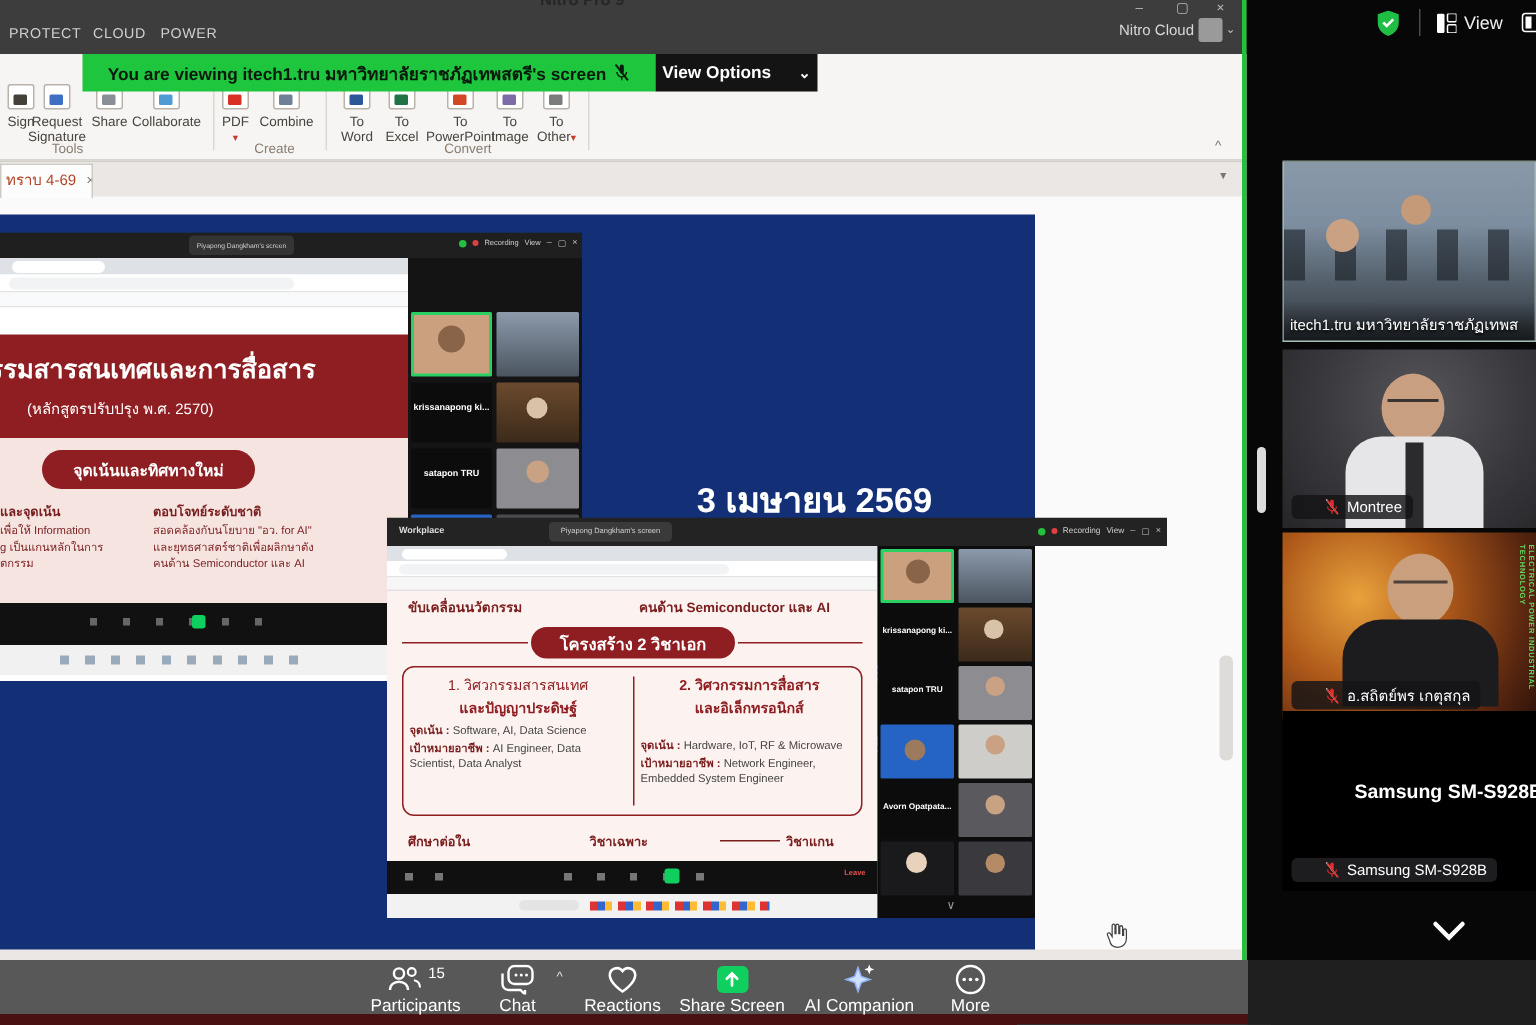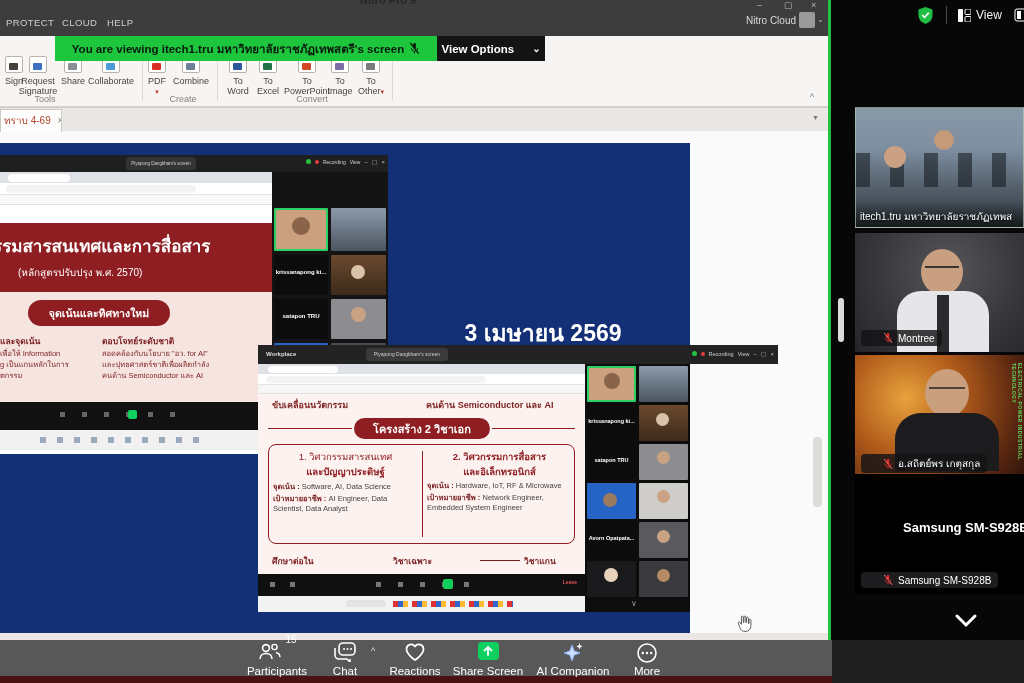--- a/index.html
+++ b/index.html
@@ -43,39 +43,39 @@
 .face{position:absolute;border-radius:50%}
 
 #panel{position:absolute;left:831px;top:0;width:193px;height:683px;background:#070707}
 .ptile{position:absolute;left:24px;width:169px;overflow:hidden}
 .chip{position:absolute;left:6px;bottom:6px;background:rgba(20,20,22,.82);border-radius:4px;padding:2px 7px 2px 22px;display:flex;align-items:center;gap:5px;color:#fff;font-size:10px;white-space:nowrap}
 
 #ztoolbar{position:absolute;left:0;top:640px;width:832px;height:43px;background:#585858;z-index:20}
 #ztoolbar-right{position:absolute;left:832px;top:640px;width:192px;height:43px;background:#1f1f1f;z-index:20}
 .zb{position:absolute;top:2px;text-align:center;color:#fff;z-index:2}
 .zb .lbl{font-size:11.5px;margin-top:1px;white-space:nowrap}
-.zb .ic{height:22px;display:flex;align-items:flex-start;justify-content:center}
+.zb .ic{height:22px;display:flex;align-items:center;justify-content:center}
 #red-strip{position:absolute;left:0;top:676px;width:832px;height:7px;background:#4a1113;z-index:21}
 .zb2{z-index:22}
 #green-border{position:absolute;left:828px;top:0;width:3px;height:640px;background:#25c13e;z-index:25}
 #cursor{position:absolute;left:736px;top:614px;z-index:60}
 .vtext{position:absolute;right:1px;top:8px;writing-mode:vertical-rl;font-size:5px;letter-spacing:.5px;color:#63d863;font-weight:bold}
 </style>
 </head>
 <body>
 
 <div id="root">
 
   <div id="shared">
 
     <div id="titlebar">
       <div class="abs" style="left:360px;top:-6px;font-size:11px;color:#262626;font-weight:bold">Nitro Pro 9</div>
       <div class="menu-item" style="left:6px">PROTECT</div>
       <div class="menu-item" style="left:62px">CLOUD</div>
-      <div class="menu-item" style="left:107px">HELP</div>
+      <div class="menu-item" style="left:107px">POWER</div>
       <div class="winctl" style="left:757px">–</div>
       <div class="winctl" style="left:784px">▢</div>
       <div class="winctl" style="left:811px">×</div>
       <div class="abs" style="left:746px;top:15px;font-size:10px;color:#d8d8d8">Nitro Cloud</div>
       <div class="abs" style="left:799px;top:12px;width:16px;height:16px;background:#9a9a9a;border-radius:2px"></div>
       <div class="abs" style="left:817px;top:15px;font-size:8px;color:#bbb">⌄</div>
     </div>
 
     <div id="ribbon">
       <div class="rb-item" style="left:-6px;width:40px">
@@ -203,21 +203,21 @@
             <div class="maroon-pill" style="position:absolute;left:28px;top:8px;width:142px;height:26px;font-size:10.5px">จุดเน้นและทิศทางใหม่</div>
             <div class="abs" style="left:0;top:42px;width:96px;color:#7a1f1f">
               <div style="font-size:8.5px;font-weight:bold">และจุดเน้น</div>
               <div style="font-size:7.5px;line-height:11px">เพื่อให้ Information</div>
               <div style="font-size:7.5px;line-height:11px">g เป็นแกนหลักในการ</div>
               <div style="font-size:7.5px;line-height:11px">ัตกรรม</div>
             </div>
             <div class="abs" style="left:102px;top:42px;width:166px;color:#7a1f1f">
               <div style="font-size:8.5px;font-weight:bold">ตอบโจทย์ระดับชาติ</div>
               <div style="font-size:7.5px;line-height:11px">สอดคล้องกับนโยบาย "อว. for AI"</div>
-              <div style="font-size:7.5px;line-height:11px">และปุทธศาสตร์ชาติเพื่อผลิตกำลัง</div>
+              <div style="font-size:7.5px;line-height:11px">และยุทธศาสตร์ชาติเพื่อผลิกษาตัง</div>
               <div style="font-size:7.5px;line-height:11px">คนด้าน Semiconductor และ AI</div>
             </div>
           </div>
           <div class="chrome-row" style="top:230px;height:28px;background:#111">
             <div class="abs" style="left:60px;top:10px;width:120px;height:5px;background:repeating-linear-gradient(90deg,#666 0 5px,transparent 5px 22px)"></div>
             <div class="abs" style="left:128px;top:8px;width:9px;height:9px;background:#0fd05f;border-radius:2px"></div>
           </div>
           <div class="chrome-row" style="top:258px;height:20px;background:#f1f1f1">
             <div class="abs" style="left:40px;top:7px;width:170px;height:6px;background:repeating-linear-gradient(90deg,#9ab 0 6px,transparent 6px 17px)"></div>
           </div>
@@ -280,21 +280,21 @@
               <div class="abs" style="left:50%;top:6px;bottom:6px;width:1px;background:#8f1e22"></div>
               <div class="abs" style="left:4px;top:4px;width:145px">
                 <div style="text-align:center;font-size:9.5px;font-weight:normal;color:#8f1e22">1. วิศวกรรมสารสนเทศ</div>
                 <div style="text-align:center;font-size:9.5px;font-weight:bold;color:#8f1e22">และปัญญาประดิษฐ์</div>
                 <div style="font-size:7.5px;line-height:10px;color:#444;margin-top:3px"><b style="color:#7a1f1f">จุดเน้น :</b> <span>Software, AI, Data Science</span></div>
                 <div style="font-size:7.5px;line-height:10px;color:#444;margin-top:2px"><b style="color:#7a1f1f">เป้าหมายอาชีพ :</b> <span>AI Engineer, Data Scientist, Data Analyst</span></div>
               </div>
               <div class="abs" style="left:158px;top:4px;width:145px">
                 <div style="text-align:center;font-size:9.5px;font-weight:bold;color:#8f1e22">2. วิศวกรรมการสื่อสาร</div>
                 <div style="text-align:center;font-size:9.5px;font-weight:bold;color:#8f1e22">และอิเล็กทรอนิกส์</div>
-                <div style="font-size:7.5px;line-height:10px;color:#444;margin-top:2px"><b style="color:#7a1f1f">จุดเน้น :</b> <span>Hardware, IoT, RF &amp; Microwave</span></div>
+                <div style="font-size:7.5px;line-height:10px;color:#444;margin-top:13px"><b style="color:#7a1f1f">จุดเน้น :</b> <span>Hardware, IoT, RF &amp; Microwave</span></div>
                 <div style="font-size:7.5px;line-height:10px;color:#444;margin-top:2px"><b style="color:#7a1f1f">เป้าหมายอาชีพ :</b> <span>Network Engineer, Embedded System Engineer</span></div>
               </div>
             </div>
             <div class="abs" style="left:14px;top:160px;font-size:8.5px;font-weight:bold;color:#7a1f1f">ศึกษาต่อใน</div>
             <div class="abs" style="left:135px;top:160px;font-size:8.5px;font-weight:bold;color:#7a1f1f">วิชาเฉพาะ</div>
             <div class="abs" style="left:222px;top:166px;width:40px;height:1px;background:#7a1f1f"></div>
             <div class="abs" style="left:266px;top:160px;font-size:8.5px;font-weight:bold;color:#7a1f1f">วิชาแกน</div>
           </div>
           <div class="chrome-row" style="top:210px;height:22px;background:#101010">
             <div class="abs" style="left:12px;top:8px;width:40px;height:5px;background:repeating-linear-gradient(90deg,#777 0 5px,transparent 5px 20px)"></div>

